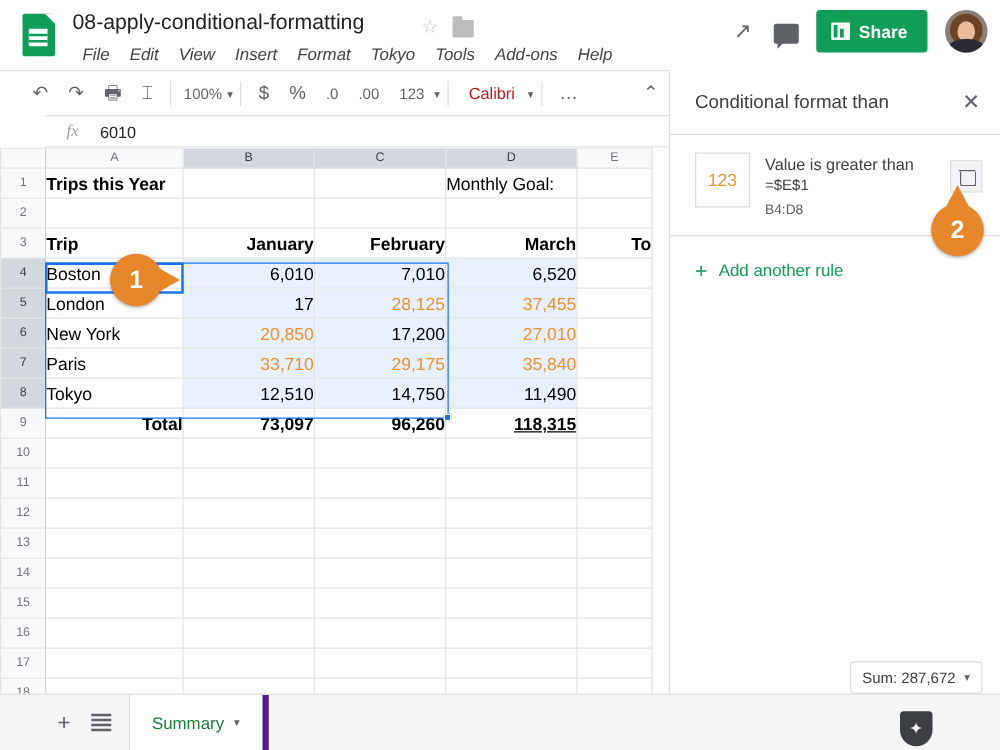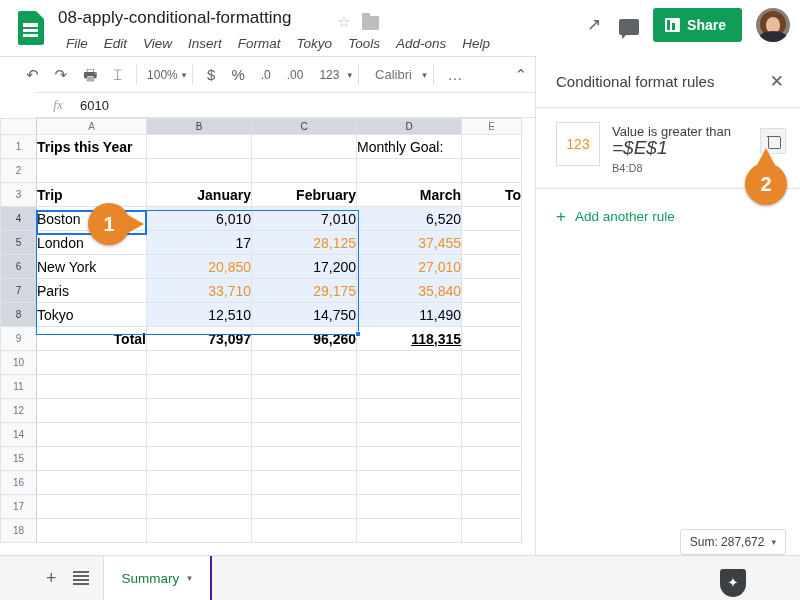--- a/index.html
+++ b/index.html
@@ -85,21 +85,21 @@
   
   .toolbar {
     position: absolute; left: 0; top: 56px; width: 535px; height: 36px;
     background: #fff; border-top: 1px solid #e0e0e0;
     display: flex; align-items: center; padding-left: 18px; gap: 0;
   }
   .tb { font-size: 15px; color: #5f6368; padding: 0 8px; cursor: pointer; line-height: 30px; white-space: nowrap; }
   .tb.small { font-size: 12px; }
   .tb-sep { width: 1px; height: 20px; background: #e0e0e0; margin: 0 6px; }
   .zoom-box { font-size: 12px; color: #5f6368; cursor: pointer; padding: 0 4px; }
-  .font-box { font-size: 13px; color: #737373; cursor: pointer; width: 78px; text-align: center; }
+  .font-box { font-size: 13px; color: #b91c1c; cursor: pointer; width: 78px; text-align: center; }
   .caret { font-size: 9px; color: #5f6368; }
 
   
   .formula-bar {
     position: absolute; left: 0; top: 92px; width: 535px; height: 26px;
     background: #fff; border-top: 1px solid #e0e0e0; border-bottom: 1px solid #e0e0e0;
     display: flex; align-items: center; margin-left: 36px;
   }
   .fx { width: 44px; text-align: center; font-style: italic; font-size: 13px; color: #9aa0a6;
         font-family: "Liberation Serif", serif; }
@@ -162,21 +162,21 @@
     display: flex; align-items: flex-start; padding: 14px 14px 14px 20px;
     border-bottom: 1px solid #e0e0e0; position: relative; cursor: pointer;
   }
   .rule-swatch {
     width: 44px; height: 44px; border: 1px solid #dadce0; background: #fff;
     display: flex; align-items: center; justify-content: center;
     font-size: 14px; color: #e8932f; flex: none;
   }
   .rule-text { margin-left: 12px; flex: 1; padding-top: 2px; }
   .rule-line1 { font-size: 13px; color: #3c4043; line-height: 16px; }
-  .rule-line2 { font-size: 19px; color: #3c4043; line-height: 16px; font-style: italic; }
+  .rule-line2 { font-size: 12px; color: #3c4043; line-height: 16px; }
   .rule-range { font-size: 11px; color: #5f6368; margin-top: 6px; }
   .trash-btn {
     width: 26px; height: 26px; background: #f1f3f4; border: 1px solid #e0e0e0;
     display: flex; align-items: center; justify-content: center; flex: none;
     margin-top: 6px; cursor: pointer;
   }
   .trash-ic { width: 11px; height: 13px; position: relative; }
   .trash-ic::before {
     content: ""; position: absolute; left: 0; top: 2px; width: 11px; height: 11px;
     border: 1.3px solid #5f6368; border-top: none; border-radius: 0 0 2px 2px;
@@ -219,21 +219,21 @@
   }
   .bb-ic { font-size: 18px; color: #5f6368; padding: 0 10px; cursor: pointer; }
   #add-sheet-icon { margin-left: 36px; }
   #sheets-list-icon { position: relative; width: 16px; height: 14px; margin: 0 14px 0 6px; cursor: pointer; }
   #sheets-list-icon span { position: absolute; left: 0; width: 16px; height: 2px; background: #5f6368; }
   #sheets-list-icon span:nth-child(1){ top:0 } #sheets-list-icon span:nth-child(2){ top:4px }
   #sheets-list-icon span:nth-child(3){ top:8px } #sheets-list-icon span:nth-child(4){ top:12px }
   .sheet-tab {
     height: 45px; display: flex; align-items: center; gap: 8px;
     padding: 0 18px; background: #fff; color: #188038; font-size: 13.5px;
-    border-left: 1px solid #e0e0e0; border-right: 2px solid #4c1d95; cursor: pointer;
+    border-left: 1px solid #e0e0e0; border-right: 5px solid #4c1d95; cursor: pointer;
   }
   .bb-right { margin-left: auto; display: flex; align-items: center; gap: 14px; padding-right: 14px; flex-direction: column; }
   .sum-chip {
     background: #fff; border: 1px solid #dadce0; border-radius: 3px;
     height: 26px; display: flex; align-items: center; gap: 7px;
     padding: 0 9px; font-size: 12px; color: #3c4043; cursor: pointer;
   }
   .explore-btn {
     width: 26px; height: 28px; background: #3c4043; border-radius: 3px 3px 13px 13px;
     display: flex; align-items: center; justify-content: center; color: #fff; font-size: 13px; cursor: pointer;
@@ -411,20 +411,28 @@
           </tr>
           <tr>
             <td class="rowhead">12</td>
             <td class="cell" style="width: 110px;"></td>
             <td class="cell" style="width: 105px;"></td>
             <td class="cell" style="width: 105px;"></td>
             <td class="cell" style="width: 105px;"></td>
             <td class="cell" style="width: 60px;"></td>
           </tr>
           <tr>
+            <td class="rowhead">13</td>
+            <td class="cell" style="width: 110px;"></td>
+            <td class="cell" style="width: 105px;"></td>
+            <td class="cell" style="width: 105px;"></td>
+            <td class="cell" style="width: 105px;"></td>
+            <td class="cell" style="width: 60px;"></td>
+          </tr>
+          <tr>
             <td class="rowhead">14</td>
             <td class="cell" style="width: 110px;"></td>
             <td class="cell" style="width: 105px;"></td>
             <td class="cell" style="width: 105px;"></td>
             <td class="cell" style="width: 105px;"></td>
             <td class="cell" style="width: 60px;"></td>
           </tr>
           <tr>
             <td class="rowhead">15</td>
             <td class="cell" style="width: 110px;"></td>
@@ -473,21 +481,21 @@
   <div class="hscroll">
     <div class="hthumb"></div>
   </div>
   <div class="harrows" style="left:492px;bottom:26px">
     <div class="harrow">◀</div>
     <div class="harrow">▶</div>
   </div>
 
   <div class="sidebar">
     <div class="sb-header">
-      <div class="sb-title">Conditional format rules</div>
+      <div class="sb-title">Conditional format than</div>
       <div class="sb-close">✕</div>
     </div>
 
     <div class="rule-row">
       <div class="rule-swatch">123</div>
       <div class="rule-text">
         <div class="rule-line1">Value is greater than</div>
         <div class="rule-line2">=$E$1</div>
         <div class="rule-range">B4:D8</div>
       </div>

